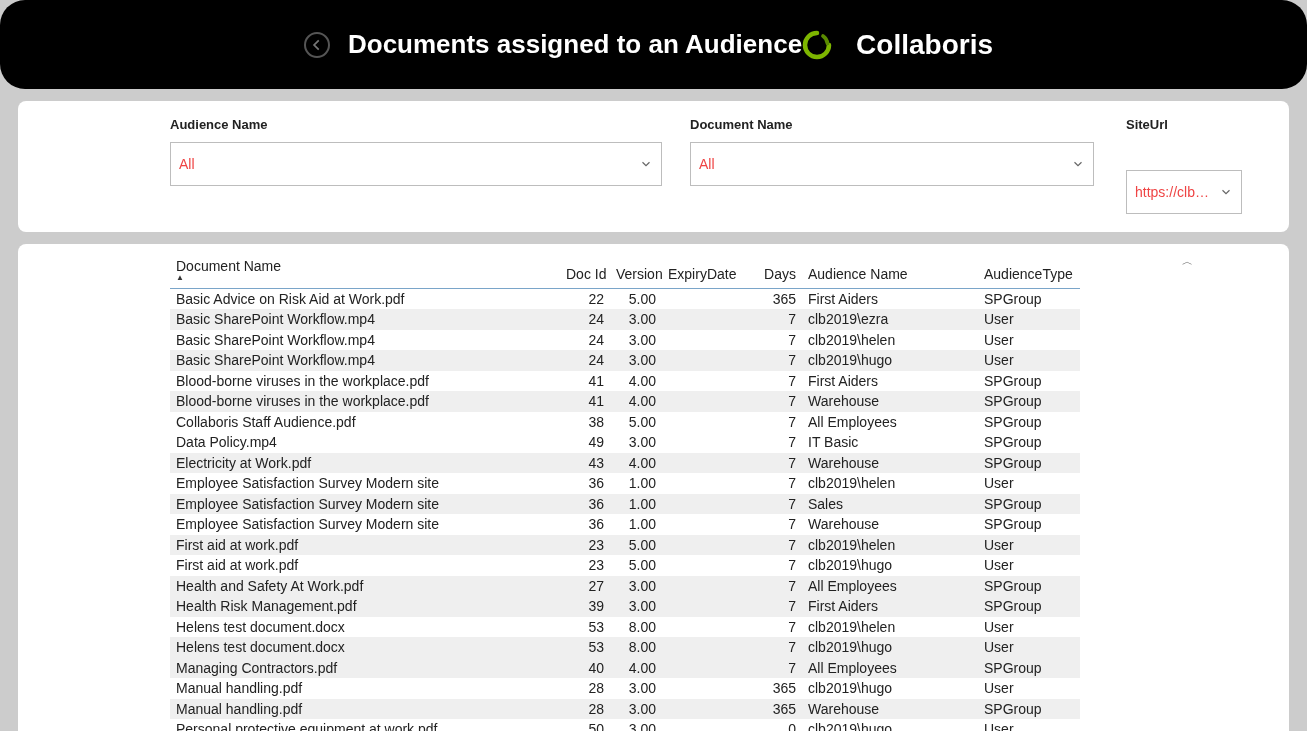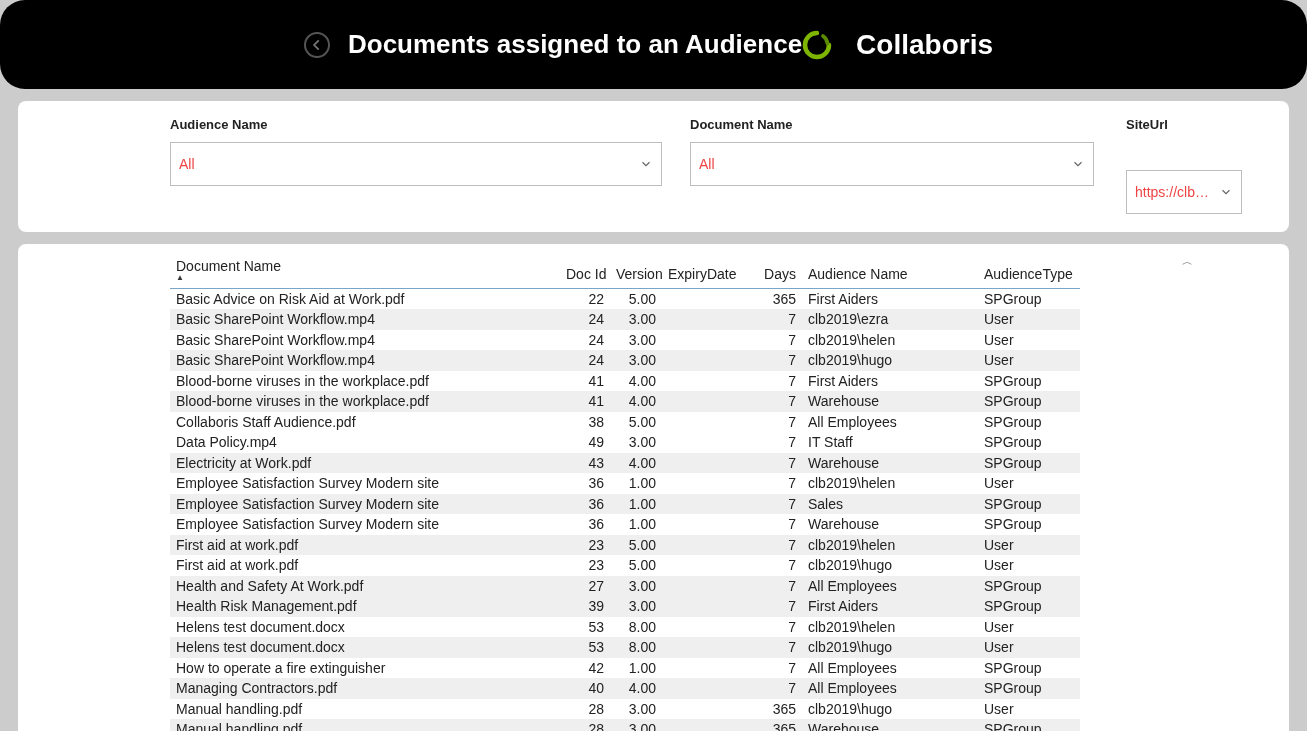--- a/index.html
+++ b/index.html
@@ -276,21 +276,21 @@
             <td class="right">7</td>
             <td>All Employees</td>
             <td>SPGroup</td>
           </tr>
           <tr>
             <td>Data Policy.mp4</td>
             <td class="right">49</td>
             <td class="right">3.00</td>
             <td></td>
             <td class="right">7</td>
-            <td>IT Staff</td>
+            <td>IT Basic</td>
             <td>SPGroup</td>
           </tr>
           <tr class="alt">
             <td>Electricity at Work.pdf</td>
             <td class="right">43</td>
             <td class="right">4.00</td>
             <td></td>
             <td class="right">7</td>
             <td>Warehouse</td>
             <td>SPGroup</td>
@@ -369,29 +369,20 @@
           </tr>
           <tr class="alt">
             <td>Helens test document.docx</td>
             <td class="right">53</td>
             <td class="right">8.00</td>
             <td></td>
             <td class="right">7</td>
             <td>clb2019\hugo</td>
             <td>User</td>
           </tr>
-          <tr>
-            <td>How to operate a fire extinguisher</td>
-            <td class="right">42</td>
-            <td class="right">1.00</td>
-            <td></td>
-            <td class="right">7</td>
-            <td>All Employees</td>
-            <td>SPGroup</td>
-          </tr>
           <tr class="alt">
             <td>Managing Contractors.pdf</td>
             <td class="right">40</td>
             <td class="right">4.00</td>
             <td></td>
             <td class="right">7</td>
             <td>All Employees</td>
             <td>SPGroup</td>
           </tr>
           <tr>

